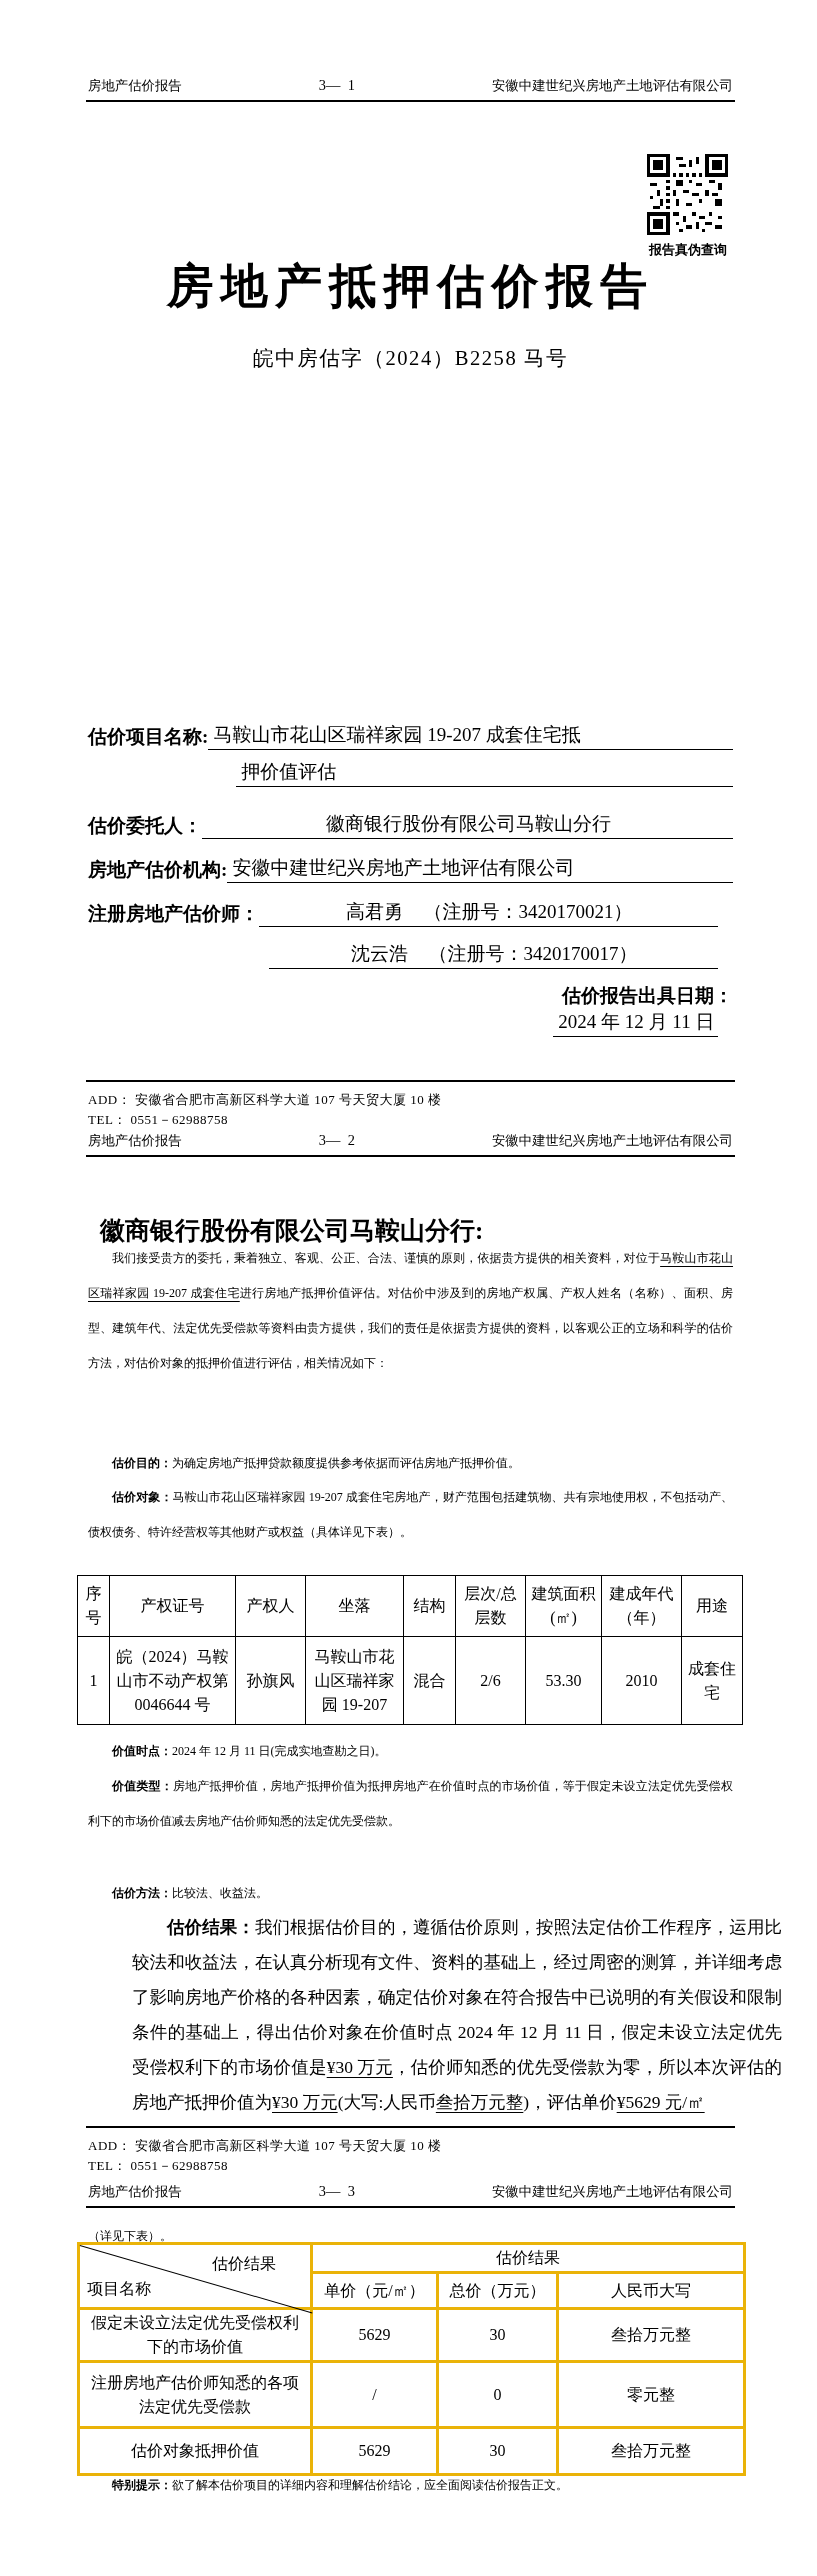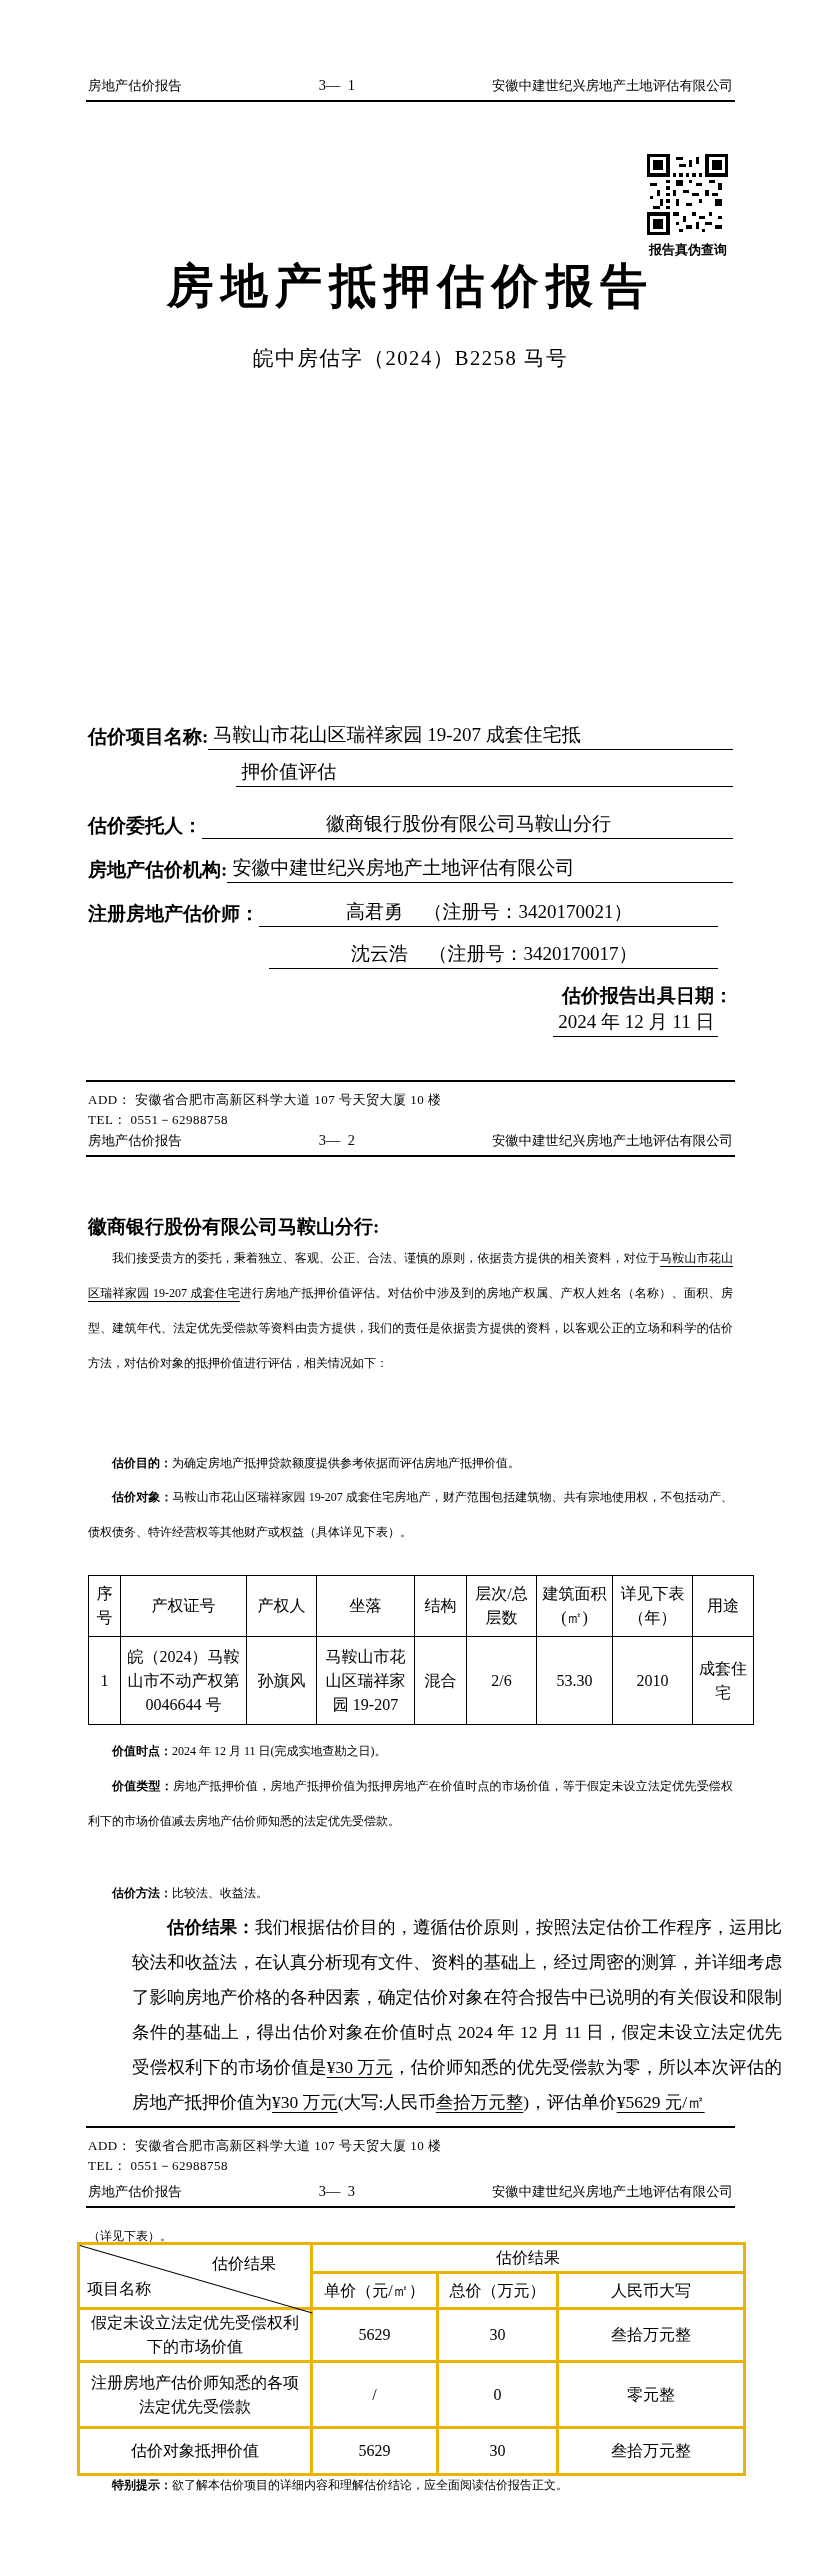--- a/index.html
+++ b/index.html
@@ -20,28 +20,28 @@
   
   .field{left:88px;width:645px;display:flex;align-items:flex-end;font-size:19px;height:28px;white-space:nowrap;}
   .flabel{font-weight:bold;flex:none;}
   .fspacer{flex:none;}
   .fval{flex:1;border-bottom:1.3px solid #000;padding:0 3.1px 1px 5.2px;}
   .fval.center{text-align:center;}
   .fval.gap-r{margin-right:15.5px;}
   .regno{margin-left:20.6px;}
   
   .h2{left:88px;width:645px;text-align:center;font-size:23px;font-weight:bold;letter-spacing:3.1px;}
-  .salut{left:88px;font-size:19px;font-weight:bold;}
+  .salut{left:100px;font-size:25px;font-weight:bold;}
   .para{left:88px;width:645px;font-size:12px;line-height:35px;text-align:justify;}
   .indent{text-indent:2em;}
   .rlabel{font-weight:bold;}
   .u{text-decoration:underline;text-decoration-thickness:1.3px;text-underline-offset:3.6px;}
   
   table{border-collapse:collapse;table-layout:fixed;}
-  .dtable{position:absolute;left:88px;width:664px;font-size:16px;}
+  .dtable{position:absolute;left:77px;width:664px;font-size:16px;}
   .dtable td,.dtable th{border:1px solid #000;text-align:center;vertical-align:middle;
         padding:2.1px 3.1px;font-weight:normal;word-break:break-all;line-height:24px;}
   .dtable thead tr{height:61px;}
   .dtable tbody tr{height:88px;}
   .rtable{position:absolute;left:77px;width:666px;font-size:16px;}
   .rtable td{border:3px solid #eab308;text-align:center;vertical-align:middle;padding:1px 4.1px;line-height:24px;}
   .row-g{height:29px;}
   .row-s{height:36px;}
   .row-d1{height:53px;}
   .row-d2{height:66px;}
@@ -202,21 +202,21 @@
     </colgroup>
     <thead>
       <tr>
         <th>序号</th>
         <th>产权证号</th>
         <th>产权人</th>
         <th>坐落</th>
         <th>结构</th>
         <th>层次/总层数</th>
         <th>建筑面积(㎡)</th>
-        <th>详见下表（年）</th>
+        <th>建成年代（年）</th>
         <th>用途</th>
       </tr>
     </thead>
     <tbody>
       <tr>
         <td>1</td>
         <td>皖（2024）马鞍山市不动产权第 0046644 号</td>
         <td>孙旗风</td>
         <td>马鞍山市花山区瑞祥家园 19-207</td>
         <td>混合</td>

